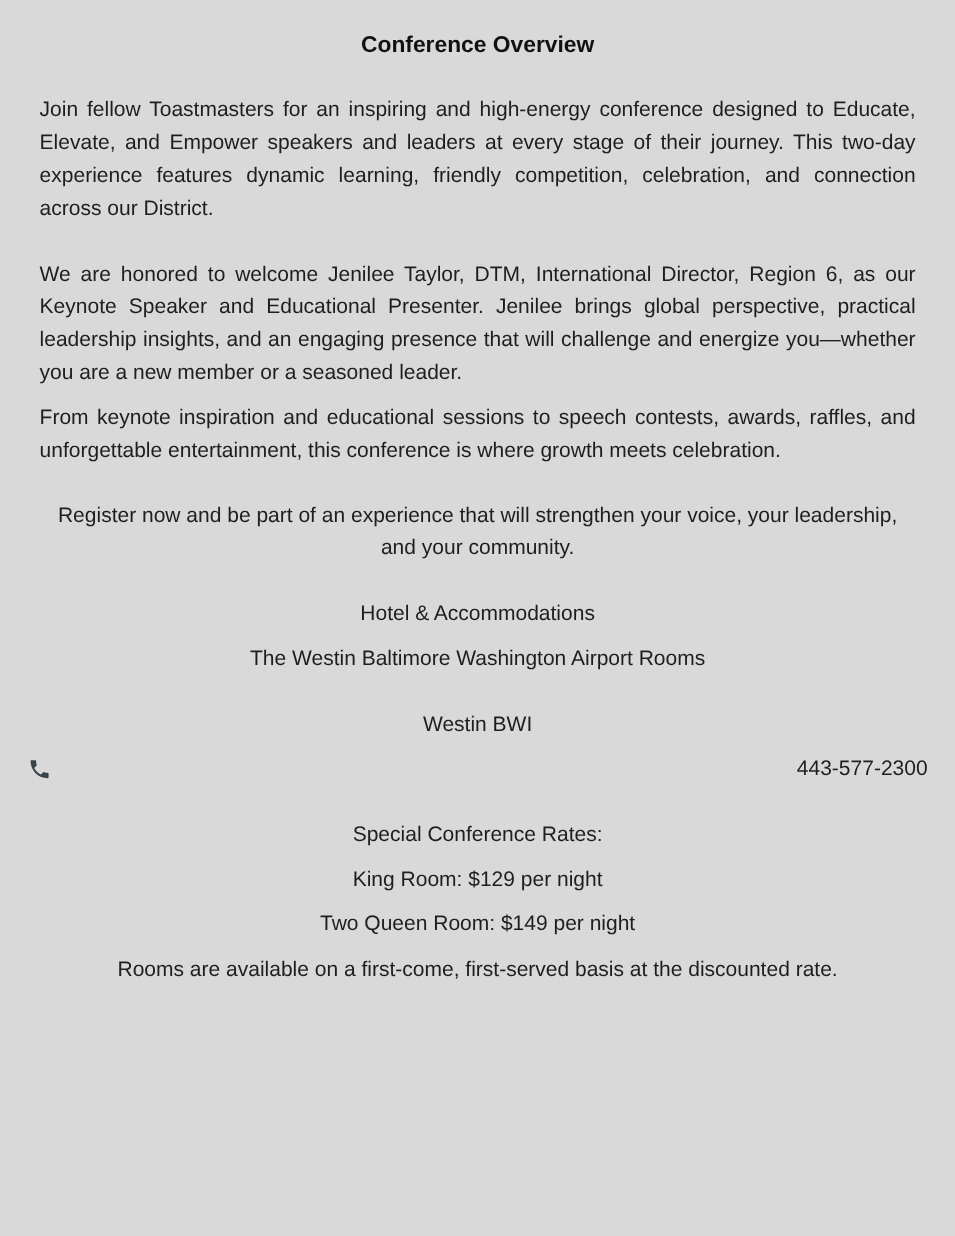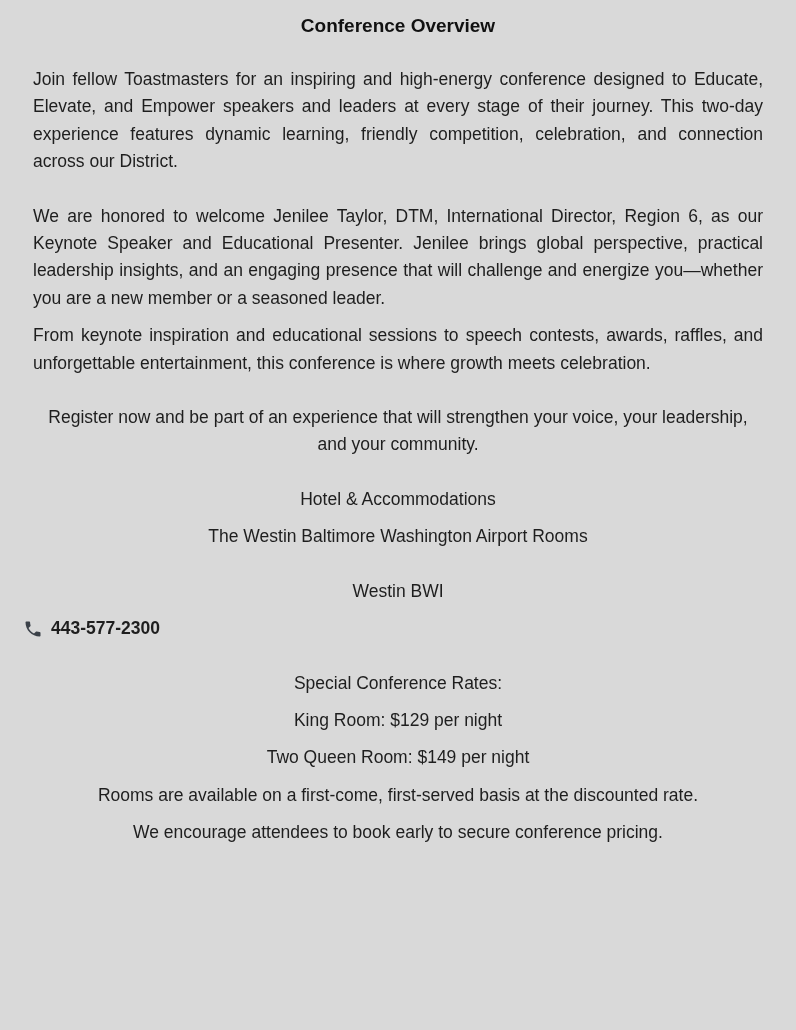--- a/index.html
+++ b/index.html
@@ -11,21 +11,21 @@
     height: 1030px;
     background: #d9d9d9;
     color: #1e1e1e;
     font-family: "Liberation Sans", "DejaVu Sans", sans-serif;
     overflow: hidden;
   }
   .doc {
     box-sizing: border-box;
     width: 796px;
     height: 792px;
-    padding: 14px 23px 20px 23px;
+    padding: 26px 23px 20px 23px;
     font-size: 17.5px;
     line-height: 27.4px;
   }
   .title {
     margin: 0 0 28px 0;
     text-align: center;
     font-size: 19px;
     font-weight: 700;
     color: #111111;
     line-height: 24px;
@@ -37,23 +37,22 @@
   }
   .center {
     text-align: center;
   }
   .gap-after {
     margin-bottom: 27px;
   }
   .phone-line {
     display: flex;
     align-items: center;
-    justify-content: flex-start;
+    justify-content: space-between;
     gap: 8px;
-    font-weight: bold;
   }
   .phone-icon-svg {
     width: 20px;
     height: 20px;
     flex: 0 0 auto;
   }
 </style>
 </head>
 <body>
 
@@ -82,16 +81,15 @@
       </svg>
       <span>443-577-2300</span>
     </div>
   </div>
 
   <div class="center">
     <p>Special Conference Rates:</p>
     <p>King Room: $129 per night</p>
     <p>Two Queen Room: $149 per night</p>
     <p>Rooms are available on a first-come, first-served basis at the discounted rate.</p>
-    <p>We encourage attendees to book early to secure conference pricing.</p>
   </div>
 
 </div>
 
 </body></html>

